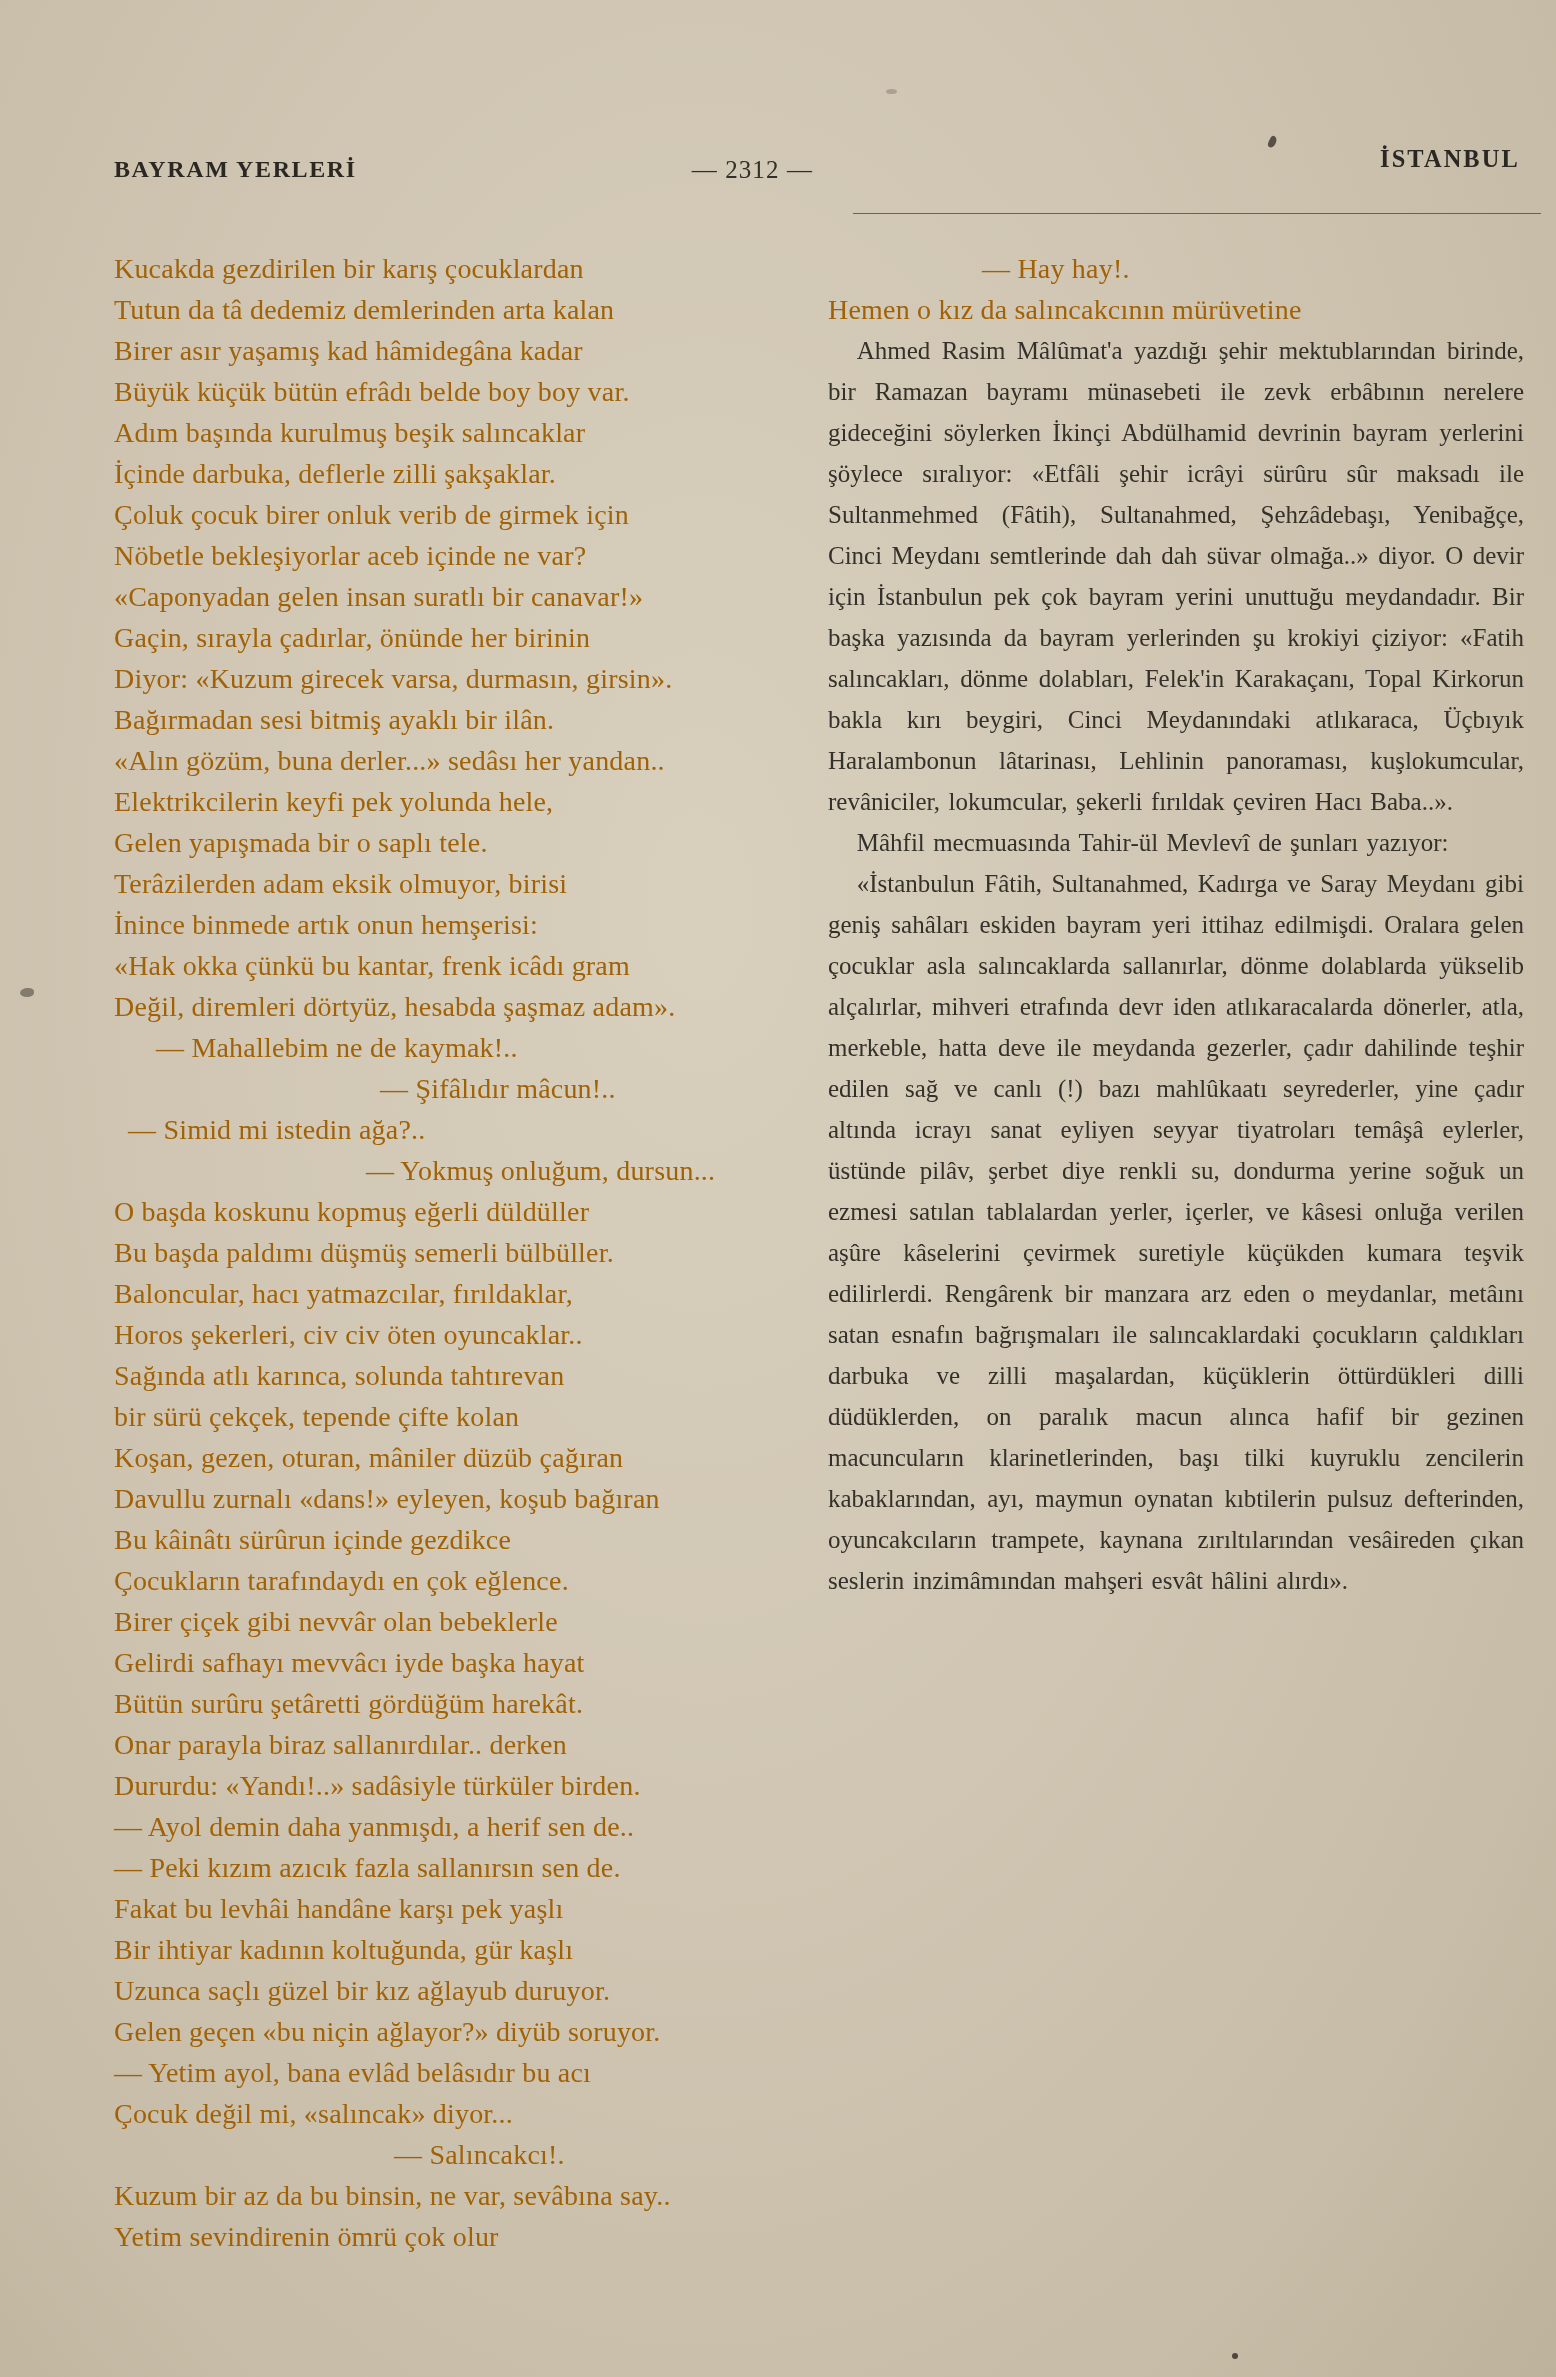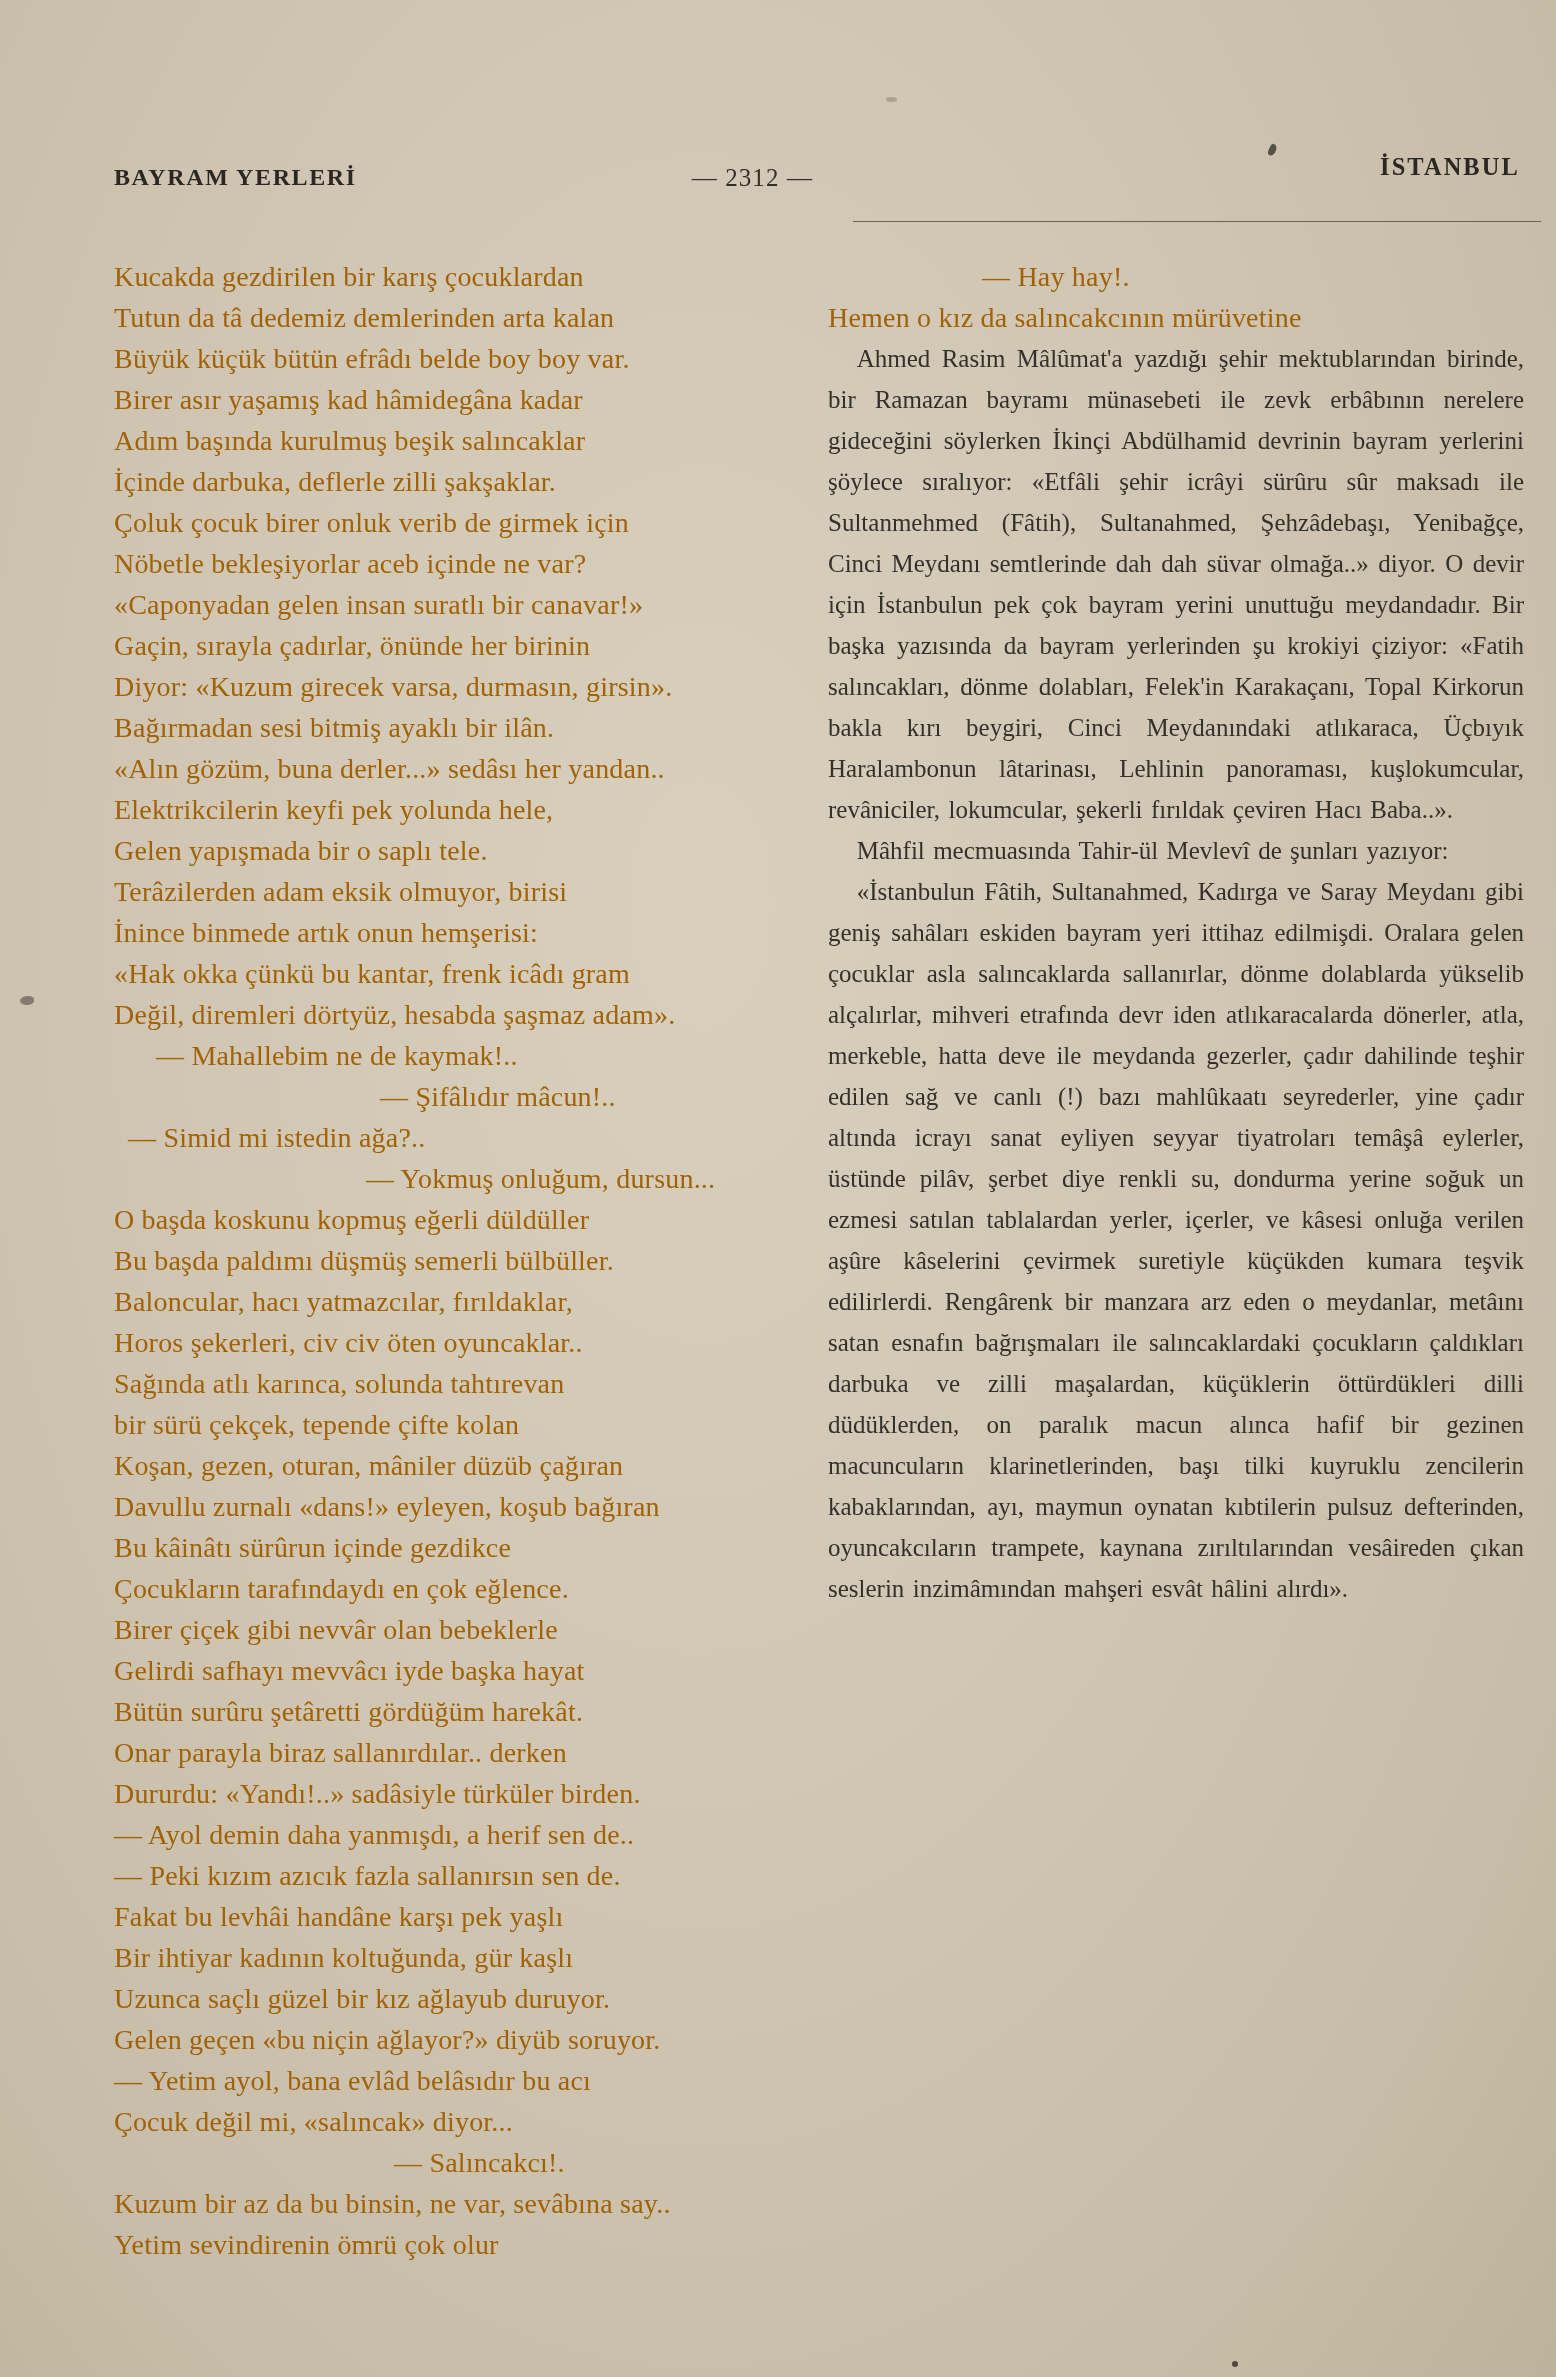--- a/index.html
+++ b/index.html
@@ -9,21 +9,20 @@
     position: relative;
     overflow: hidden;
     background:
       radial-gradient(ellipse at 45% 38%, #d8cfbd 0%, #d0c6b3 45%, #c7bca7 80%, #bdb29b 100%);
     font-family: "Liberation Serif", "DejaVu Serif", serif;
     color: #2f2c26;
   }
   .page {
     position: absolute;
     inset: 0;
-    margin-top: 8px;
   }
 
   
   .header {
     position: absolute;
     top: 147px;
     left: 114px;
     right: 33px;
     height: 42px;
   }
@@ -107,22 +106,22 @@
     <span class="h-center">— 2312 —</span>
     <span class="h-right">İSTANBUL</span>
   </header>
 
   <div class="header-rule"></div>
 
   <main class="columns">
     <section class="col-left">
         <div class="poem-line">Kucakda gezdirilen bir karış çocuklardan</div>
         <div class="poem-line">Tutun da tâ dedemiz demlerinden arta kalan</div>
+        <div class="poem-line">Birer asır yaşamış kad hâmidegâna kadar</div>
         <div class="poem-line">Büyük küçük bütün efrâdı belde boy boy var.</div>
-        <div class="poem-line">Birer asır yaşamış kad hâmidegâna kadar</div>
         <div class="poem-line">Adım başında kurulmuş beşik salıncaklar</div>
         <div class="poem-line">İçinde darbuka, deflerle zilli şakşaklar.</div>
         <div class="poem-line">Çoluk çocuk birer onluk verib de girmek için</div>
         <div class="poem-line">Nöbetle bekleşiyorlar aceb içinde ne var?</div>
         <div class="poem-line">«Caponyadan gelen insan suratlı bir canavar!»</div>
         <div class="poem-line">Gaçin, sırayla çadırlar, önünde her birinin</div>
         <div class="poem-line">Diyor: «Kuzum girecek varsa, durmasın, girsin».</div>
         <div class="poem-line">Bağırmadan sesi bitmiş ayaklı bir ilân.</div>
         <div class="poem-line">«Alın gözüm, buna derler...» sedâsı her yandan..</div>
         <div class="poem-line">Elektrikcilerin keyfi pek yolunda hele,</div>

